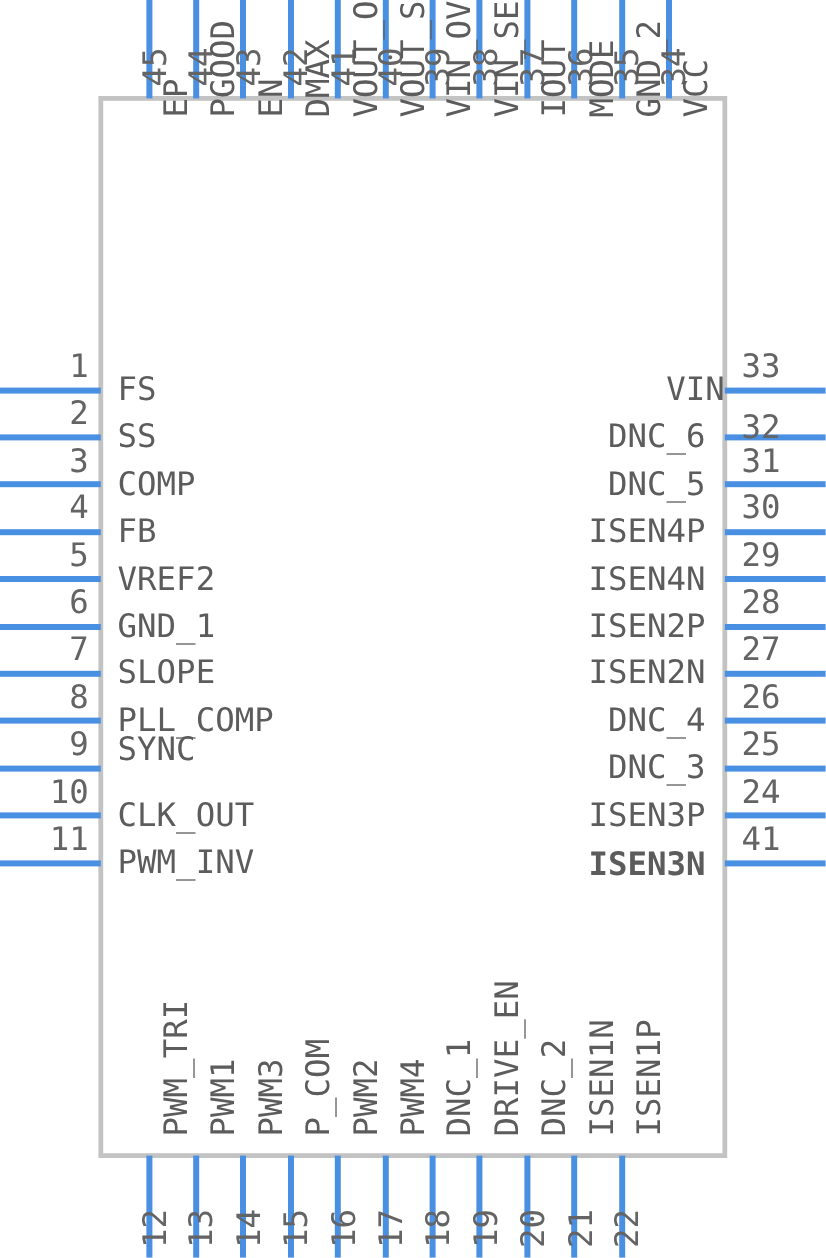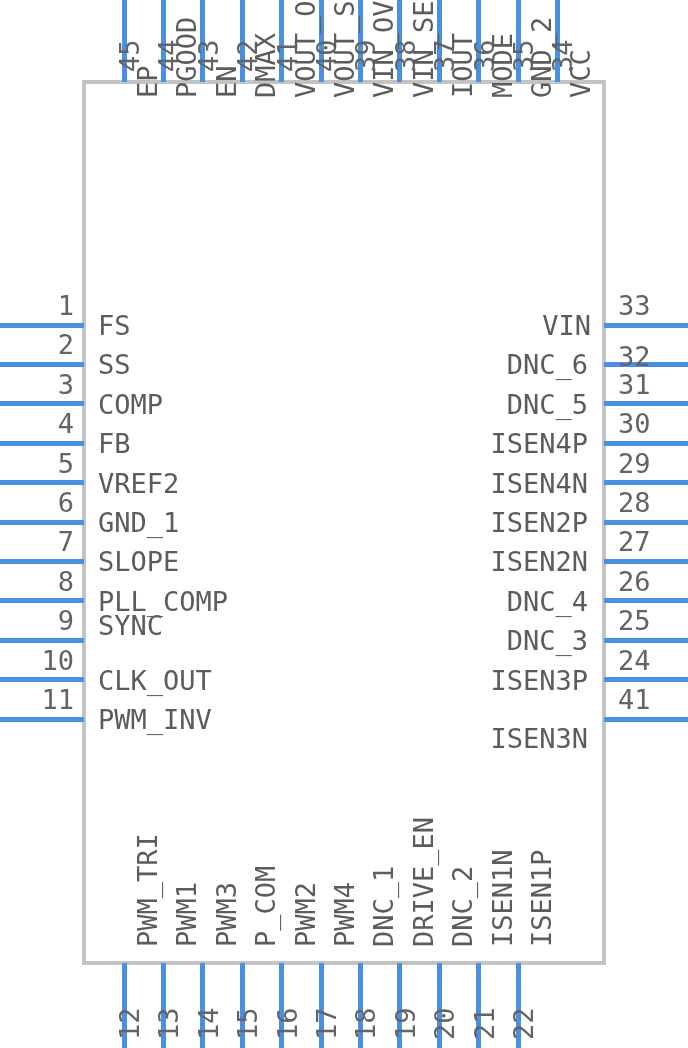--- a/index.html
+++ b/index.html
@@ -128,21 +128,21 @@
       <div class="pin-line horiz" style="left: 0px; top: 677.1px; width: 84px;"></div>
       <div class="pin-num left" style="left: 0px; top: 673.6px; width: 74px;">10</div>
       <div class="pin-label side-left" style="left: 98px; top: 679.6px;">CLK_OUT</div>
       <div class="pin-line horiz" style="left: 0px; top: 716.5px; width: 84px;"></div>
       <div class="pin-num left" style="left: 0px; top: 713px; width: 74px;">11</div>
       <div class="pin-label side-left" style="left: 98px; top: 719px;">PWM_INV</div>
     </div>
   <div id="pins-right">
       <div class="pin-line horiz" style="left: 604px; top: 716.5px; width: 84px;"></div>
       <div class="pin-num right" style="left: 618px; top: 713px;">41</div>
-      <div class="pin-label side-right" style="left: 0px; width: 588px; top: 738px;">ISEN3N</div>
+      <div class="pin-label side-right" style="left: 0px; width: 588px; top: 721px; font-weight: bold;">ISEN3N</div>
       <div class="pin-line horiz" style="left: 604px; top: 677.1px; width: 84px;"></div>
       <div class="pin-num right" style="left: 618px; top: 673.6px;">24</div>
       <div class="pin-label side-right" style="left: 0px; width: 588px; top: 679.6px; text-align: right;">ISEN3P</div>
       <div class="pin-line horiz" style="left: 604px; top: 637.7px; width: 84px;"></div>
       <div class="pin-num right" style="left: 618px; top: 634.2px;">25</div>
       <div class="pin-label side-right" style="left: 0px; width: 588px; top: 640.2px;">DNC_3</div>
       <div class="pin-line horiz" style="left: 604px; top: 598.3px; width: 84px;"></div>
       <div class="pin-num right" style="left: 618px; top: 594.8px;">26</div>
       <div class="pin-label side-right" style="left: 0px; width: 588px; top: 600.8px;">DNC_4</div>
       <div class="pin-line horiz" style="left: 604px; top: 558.9px; width: 84px;"></div>
@@ -158,21 +158,21 @@
       <div class="pin-num right" style="left: 618px; top: 437.2px;">30</div>
       <div class="pin-label side-right" style="left: 0px; width: 588px; top: 443.2px;">ISEN4P</div>
       <div class="pin-line horiz" style="left: 604px; top: 401.3px; width: 84px;"></div>
       <div class="pin-num right" style="left: 618px; top: 397.8px;">31</div>
       <div class="pin-label side-right" style="left: 0px; width: 588px; top: 403.8px;">DNC_5</div>
       <div class="pin-line horiz" style="left: 604px; top: 361.9px; width: 84px;"></div>
       <div class="pin-num right" style="left: 618px; top: 370px;">32</div>
       <div class="pin-label side-right" style="left: 0px; width: 588px; top: 364.4px;">DNC_6</div>
       <div class="pin-line horiz" style="left: 604px; top: 322.5px; width: 84px;"></div>
       <div class="pin-num right" style="left: 618px; top: 319px;">33</div>
-      <div class="pin-label side-right" style="left: 3px; width: 588px; top: 325px;">VIN</div>
+      <div class="pin-label side-right" style="left: 16px; width: 588px; top: 325px;">VIN</div>
     </div>
   <div id="pins-top">
       <div class="pin-line vert" style="left: 554.9px; top: 0px; height: 82px;"></div>
       <div class="pin-num top" style="left: 549.4px; top: 72px;">34</div>
       <div class="pin-label side-top" style="left: 567.4px; top: 98px;">VCC</div>
       <div class="pin-line vert" style="left: 515.5px; top: 0px; height: 82px;"></div>
       <div class="pin-num top" style="left: 510px; top: 72px;">35</div>
       <div class="pin-label side-top" style="left: 528px; top: 98px;">GND_2</div>
       <div class="pin-line vert" style="left: 476.1px; top: 0px; height: 82px;"></div>
       <div class="pin-num top" style="left: 470.6px; top: 72px;">36</div>

